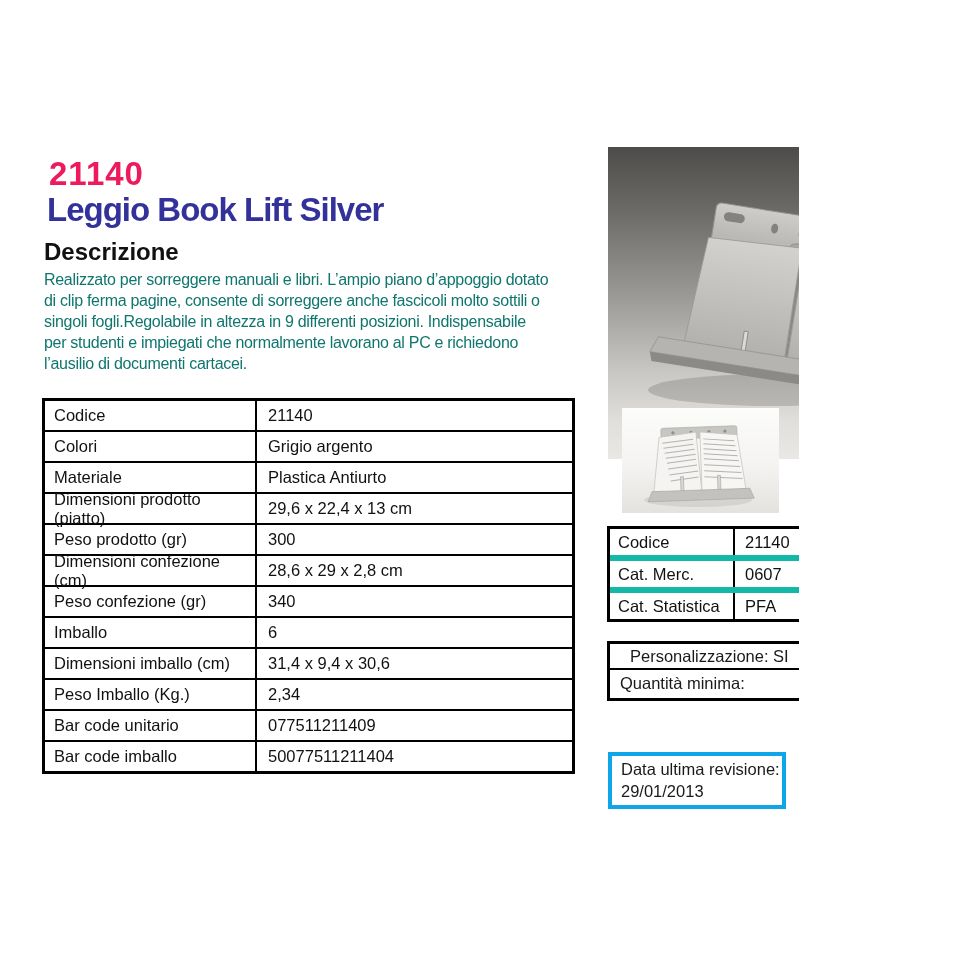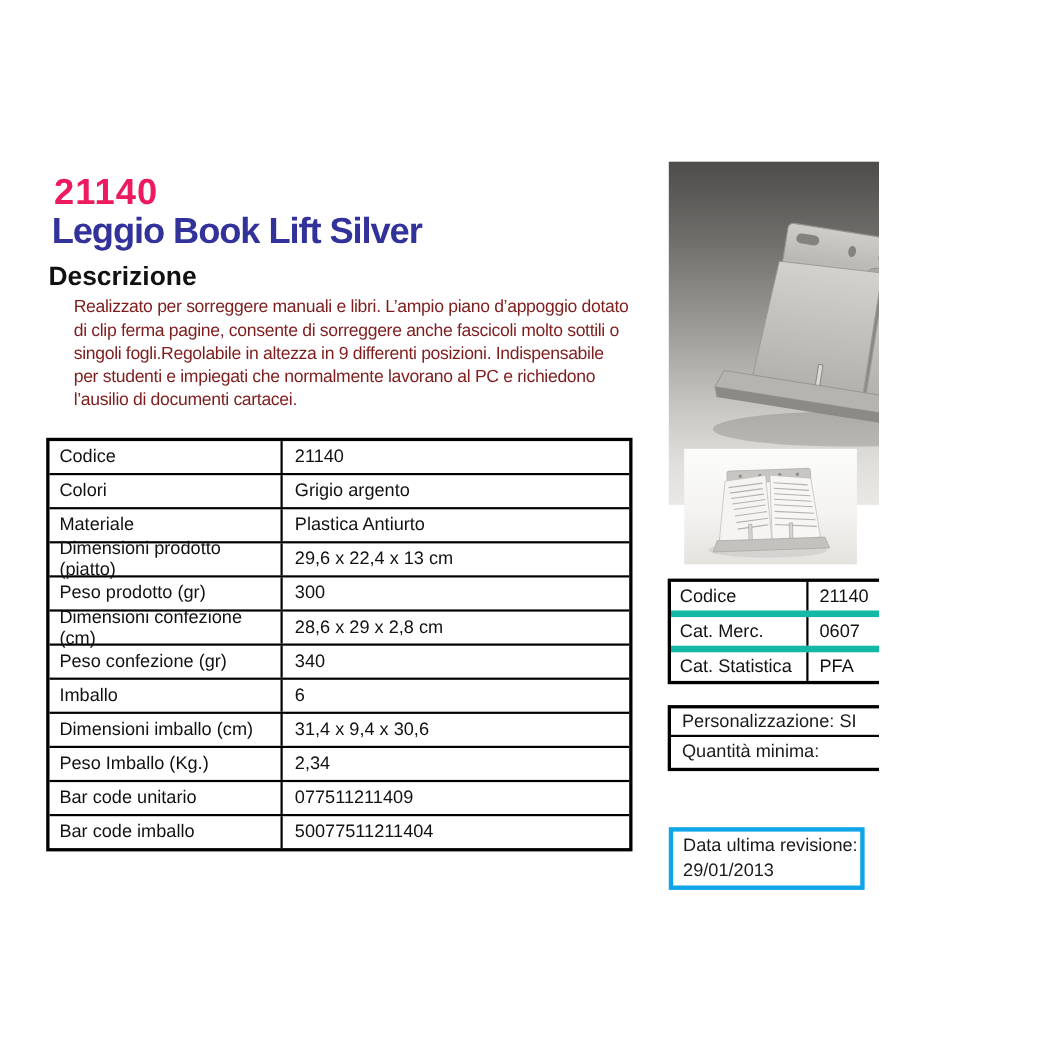--- a/index.html
+++ b/index.html
@@ -6,21 +6,21 @@
   .page{position:relative;width:799px;height:960px;background:#ffffff;
         font-family:"Liberation Sans",sans-serif;color:#1a1a1a;overflow:hidden;text-decoration:underline;}
 
   
   .code-title{position:absolute;left:49px;top:157px;font-size:33px;font-weight:bold;
               letter-spacing:1px;color:#ed1a5e;line-height:1;}
   .name-title{position:absolute;left:47px;top:193px;font-size:33px;font-weight:bold;
               letter-spacing:-1px;color:#32329a;line-height:1;}
   .descr-head{position:absolute;left:44px;top:238px;font-size:24px;font-weight:bold;color:#111;text-align:right;}
   .descr-body{position:absolute;left:44px;top:269px;font-size:16px;line-height:21px;
-              letter-spacing:-0.3px;color:#7f1d1d;margin-left:23px;}
+              letter-spacing:-0.3px;color:#0f766e;}
   .descr-body div{white-space:nowrap;}
 
   
   .spec-table{position:absolute;left:42px;top:398px;width:533px;border:3px solid #000;
               box-sizing:border-box;background:#fff;}
   .spec-row{display:flex;height:29px;border-top:2px solid #000;}
   .spec-row:first-child{border-top:none;}
   .spec-cell{display:flex;align-items:center;font-size:16.5px;color:#111;}
   .spec-label{width:201px;padding-left:9px;border-right:2px solid #000;}
   .spec-value{flex:1;padding-left:11px;}
@@ -38,21 +38,21 @@
              box-sizing:border-box;background:#fff;}
   .cat-row{display:flex;height:26px;border-top:6px solid #14b8a6;}
   .cat-row:first-child{border-top:none;}
   .cat-cell{display:flex;align-items:center;font-size:16.5px;color:#111;}
   .cat-label{width:115px;padding-left:8px;border-right:2px solid #000;}
   .cat-value{flex:1;padding-left:10px;}
 
   
   .pers-box{position:absolute;left:607px;top:641px;width:315px;border:3px solid #000;
             box-sizing:border-box;background:#fff;}
-  .pers-line1{height:24px;display:flex;align-items:center;padding-left:10px;
+  .pers-line1{height:24px;display:flex;align-items:center;padding-left:20px;
               font-size:16.5px;border-bottom:2px solid #000;}
   .pers-rest{padding:1px 0 2px 10px;border-radius:16px;}
   .pers-line{height:25px;display:flex;align-items:center;font-size:16.5px;white-space:nowrap;}
 
   
   .rev-box{position:absolute;left:608px;top:752px;width:178px;border:4px solid #0ea5e9;
            box-sizing:border-box;background:#fff;padding:2px 0 3px 9px;}
   .rev-line{height:22px;display:flex;align-items:center;font-size:16.5px;white-space:nowrap;}
 </style>
 </head>

